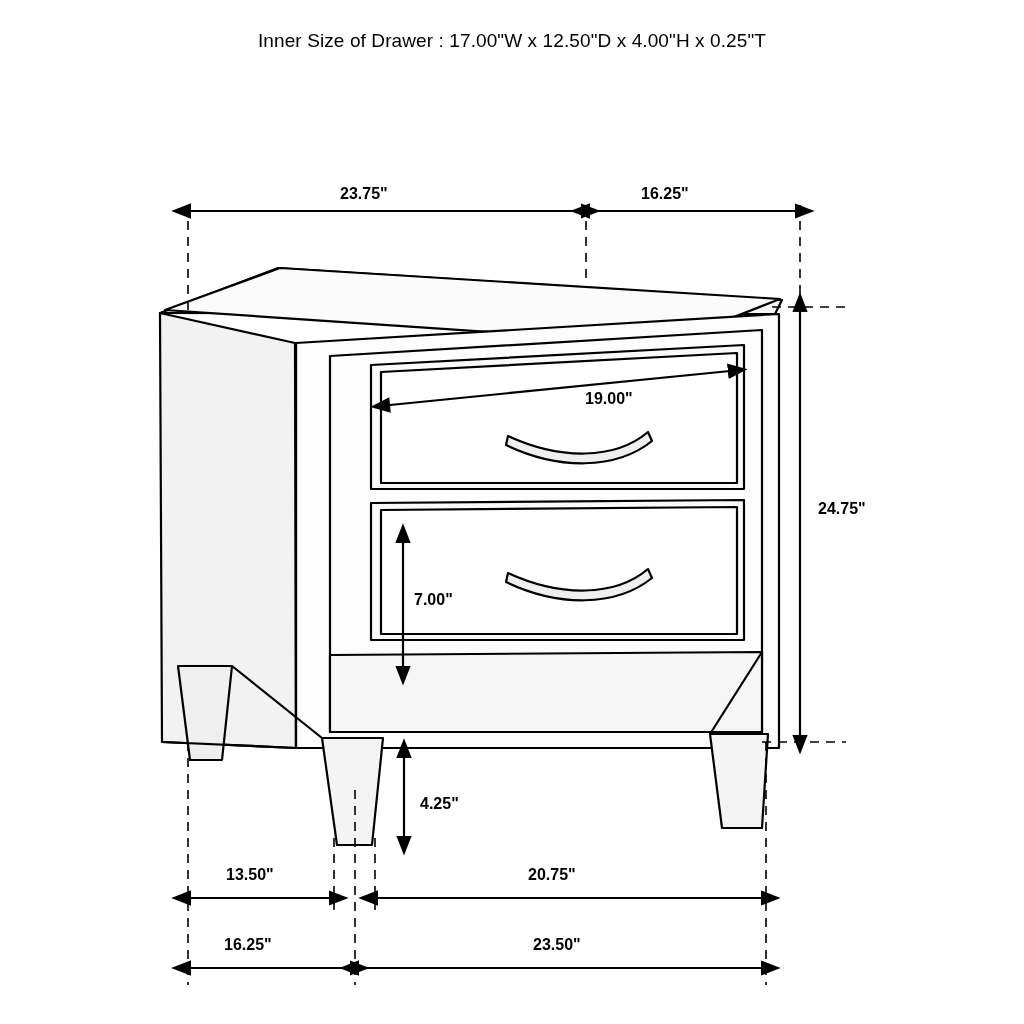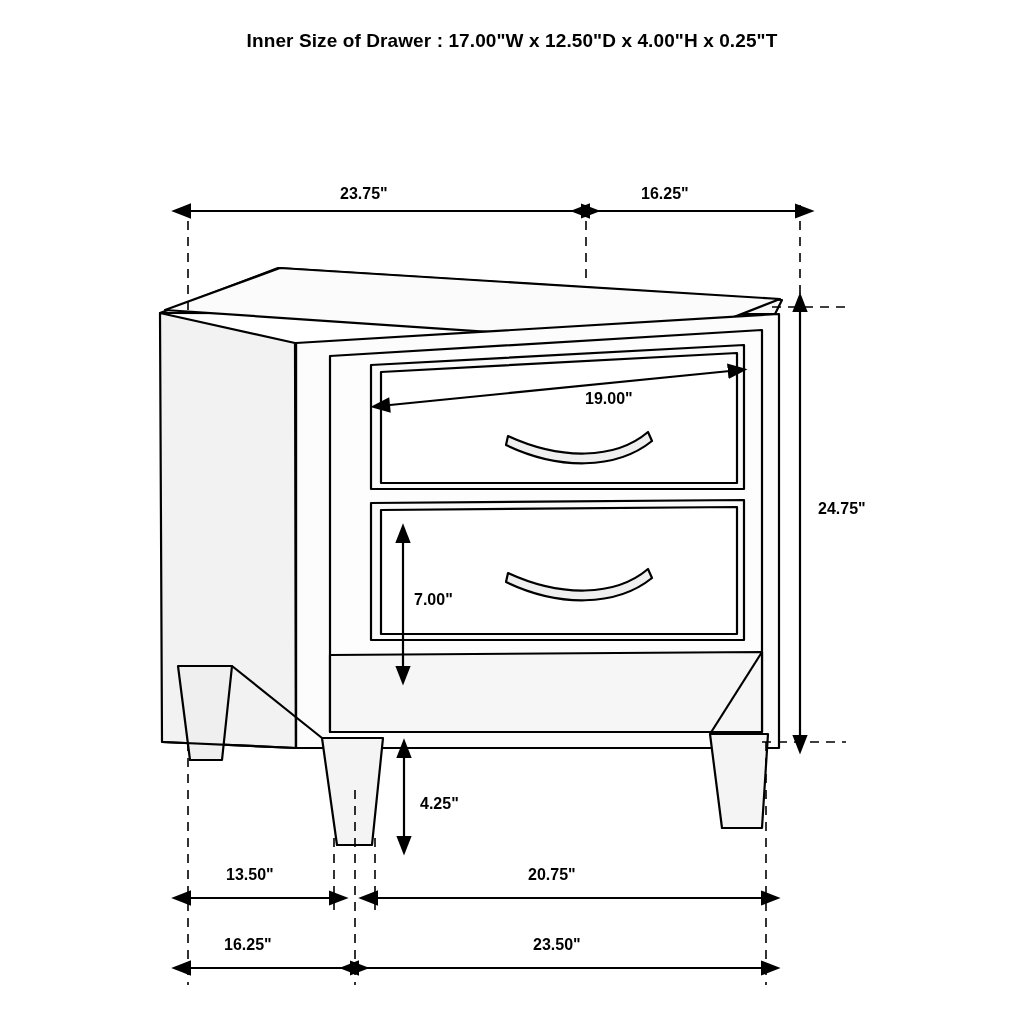--- a/index.html
+++ b/index.html
@@ -18,21 +18,21 @@
     overflow: hidden;
     background: #ffffff;
   }
   #title {
     position: absolute;
     top: 30px;
     left: 0;
     width: 1024px;
     text-align: center;
     font-size: 19px;
-    font-weight: bold;
+    font-weight: normal;
     letter-spacing: 0.1px;
     color: #000;
   }
   #diagram {
     position: absolute;
     top: 0;
     left: 0;
   }
   .dimlabel {
     position: absolute;

